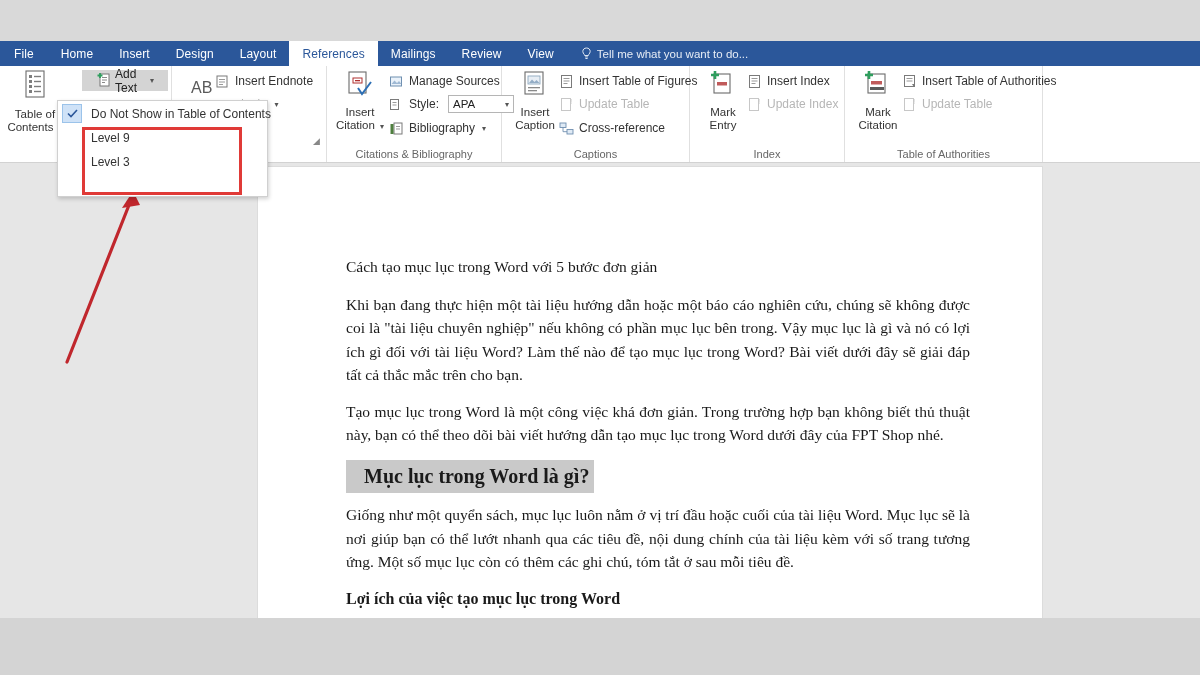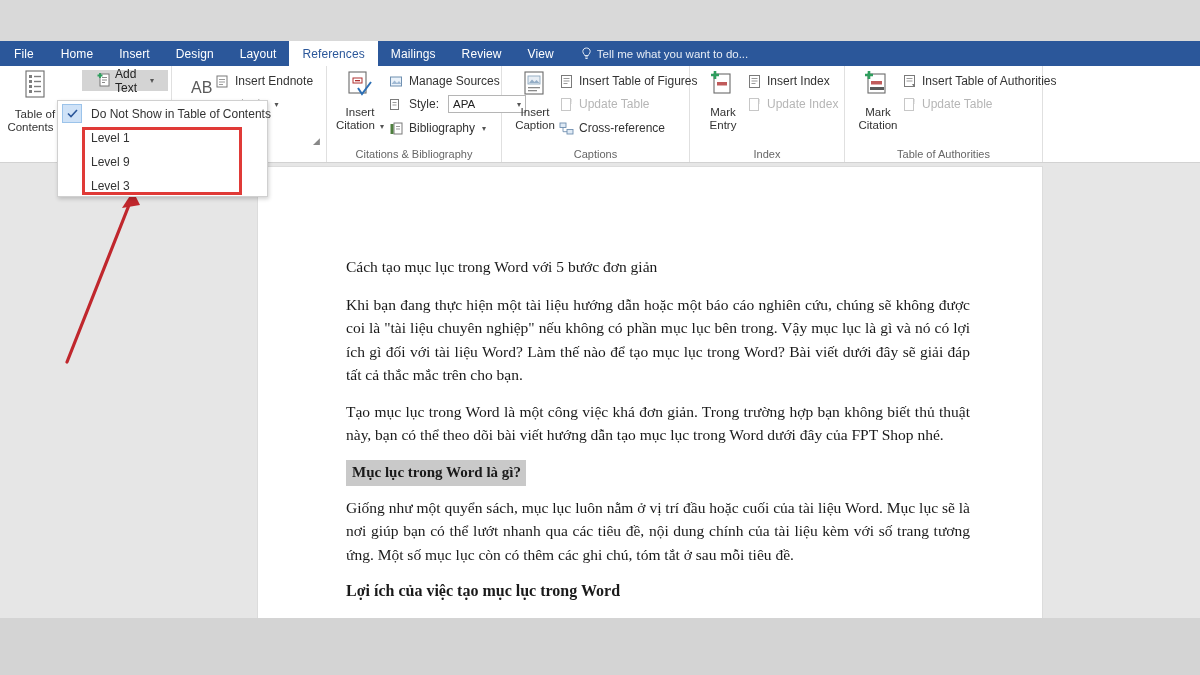--- a/index.html
+++ b/index.html
@@ -93,21 +93,21 @@
     background: #d4d4d4;
     display: flex; align-items: center; gap: 4px;
     padding: 0 14px;
     font-size: 12px; color: #222;
     z-index: 40;
     margin-left: 21px;
   }
 
   
   .combo {
-    width: 78px; height: 18px; border: 1px solid #b5b5b5; background: #fff;
+    width: 66px; height: 18px; border: 1px solid #b5b5b5; background: #fff;
     display: flex; align-items: center; justify-content: space-between;
     padding: 0 4px; font-size: 11.5px; color: #222; margin-left: 4px;
   }
 
   
   .menu {
     position: absolute; left: 57px; top: 88px;
     width: 211px; height: 97px;
     background: #ffffff;
     border: 1px solid #d0d0d0;
@@ -156,22 +156,22 @@
     font-size: 15.5px;
     color: #1a1a1a;
     line-height: 1.52;
     text-align: justify;
   }
   .p { margin-bottom: 13px; }
   .p.first { margin-bottom: 14px; }
   .h-hl {
     display: inline-block;
     background: #c9c9c9;
-    font-weight: bold; font-size: 15px;
-    padding: 1px 5px 2px 6px;
+    font-weight: bold; font-size: 20px;
+    padding: 1px 5px 2px 18px;
     margin-bottom: 6px;
   }
   .h-plain { font-weight: bold; font-size: 16px; margin-top: 12px; }
 
   .scroll-strip {
     position: absolute; left: 0; top: 618px; width: 1200px; height: 57px;
     background: #d4d4d4;
   }
 </style>
 </head>
@@ -465,23 +465,20 @@
   <div class="menu">
     <div class="menu-item first">
       <span class="menu-check">
         <svg width="11" height="9" viewBox="0 0 11 9">
             <path d="M1 4.5 L4 7.5 L10 1" fill="none" stroke="#2b579a" stroke-width="1.6"></path>
           </svg>
       </span>
       <span>Do Not Show in Table of Contents</span>
     </div>
     <div class="menu-item">
-      <span>Level 1</span>
-    </div>
-    <div class="menu-item">
       <span>Level 9</span>
     </div>
     <div class="menu-item">
       <span>Level 3</span>
     </div>
     <div class="menu-highlight"></div>
   </div>
 
   <svg class="arrow">
     <line x1="67" y1="362" x2="131" y2="200" stroke="#c0272d" stroke-width="3.2" stroke-linecap="round"></line>

